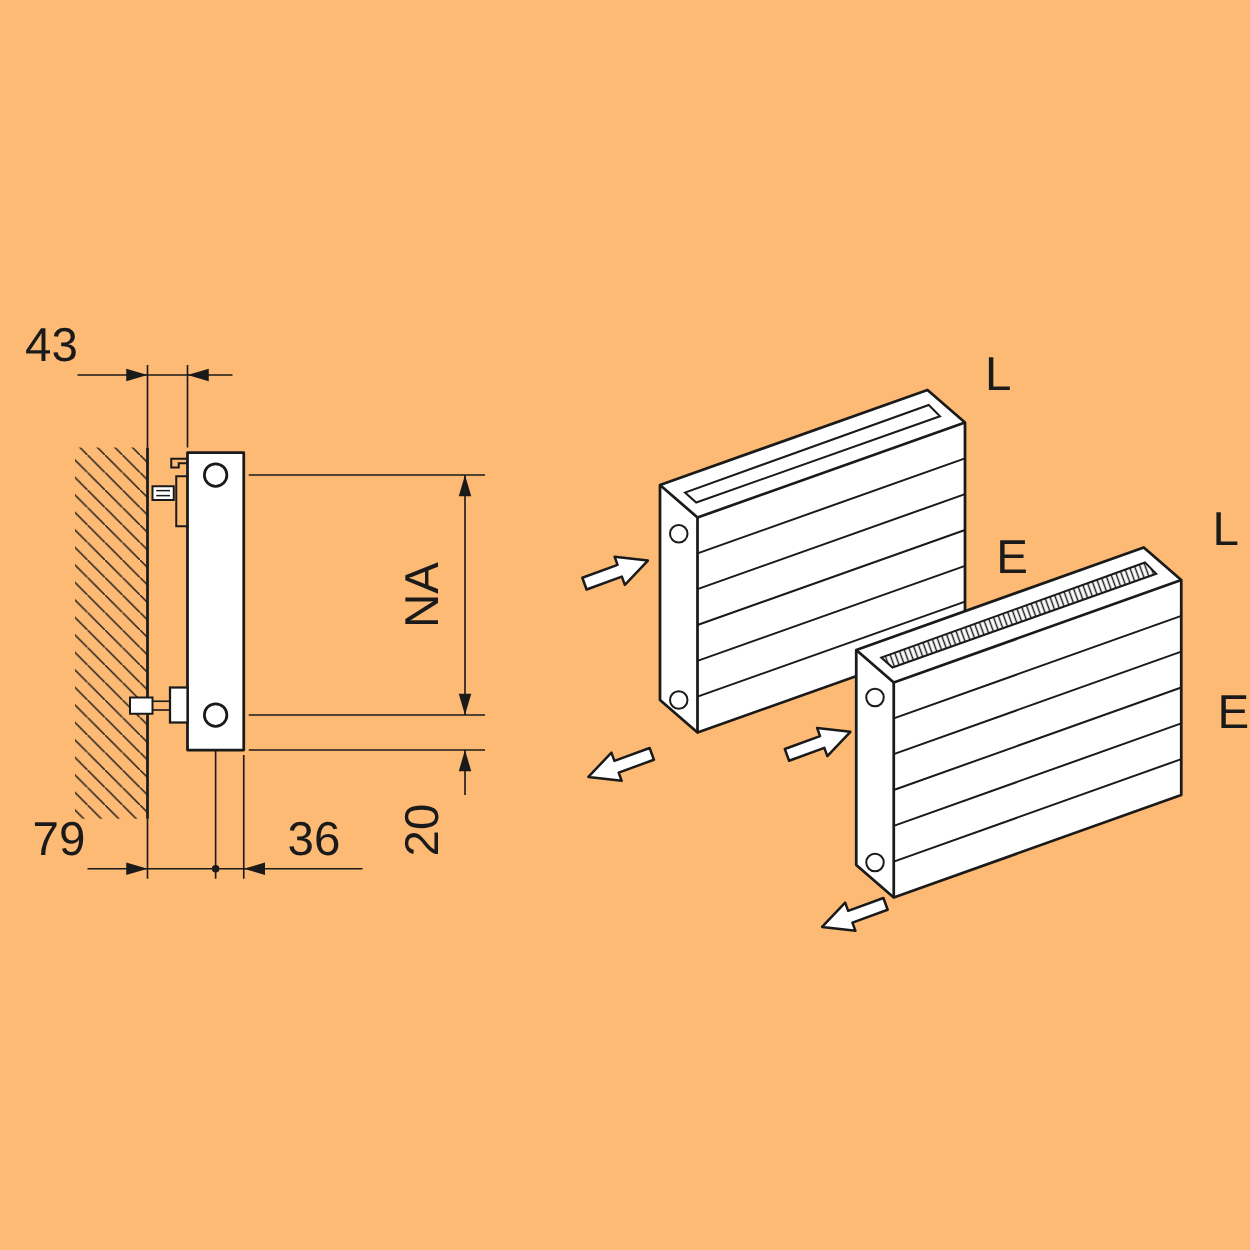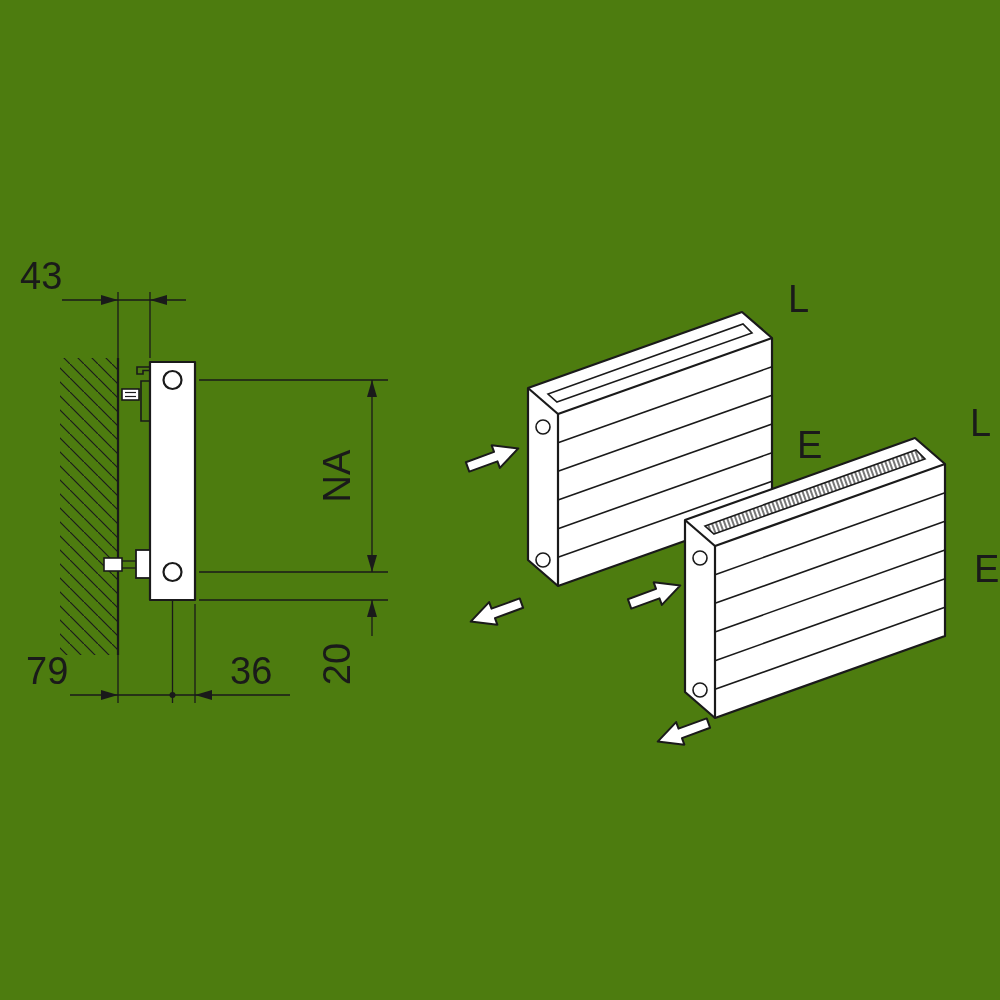--- a/index.html
+++ b/index.html
@@ -1,16 +1,16 @@
 <!DOCTYPE html>
 <html><head>
 <meta charset="utf-8">
 <style>
   html,body{margin:0;padding:0;background:#ffffff;}
-  .stage{position:relative;width:1000px;height:1000px;background:#4d7c0f;overflow:hidden;
+  .stage{position:relative;width:1000px;height:1000px;background:#fdba74;overflow:hidden;
          font-family:"Liberation Sans","DejaVu Sans",sans-serif;}
   svg{position:absolute;left:0;top:0;}
   .ln{stroke:#1a1a1a;fill:none;stroke-width:2.2;stroke-linejoin:round;}
   .med{stroke:#1a1a1a;fill:none;stroke-width:1.6;}
   .thin{stroke:#1a1a1a;fill:none;stroke-width:1.3;}
   .hatchln{stroke:#1a1a1a;stroke-width:1.2;}
   .fillw{fill:#ffffff;}
   .arrowhead{fill:#1a1a1a;stroke:none;}
   .flowarrow{fill:#ffffff;stroke:#1a1a1a;stroke-width:2;stroke-linejoin:round;}
   .dimtxt{font-size:38px;fill:#1a1a1a;}

